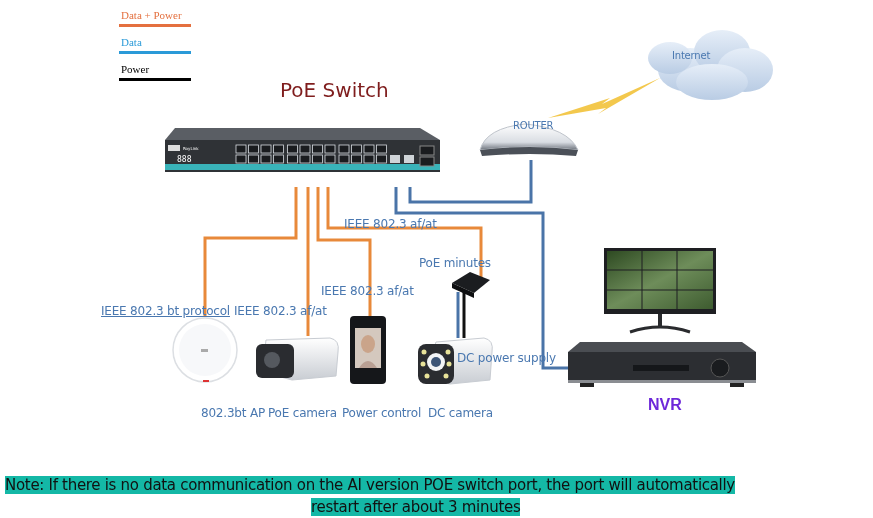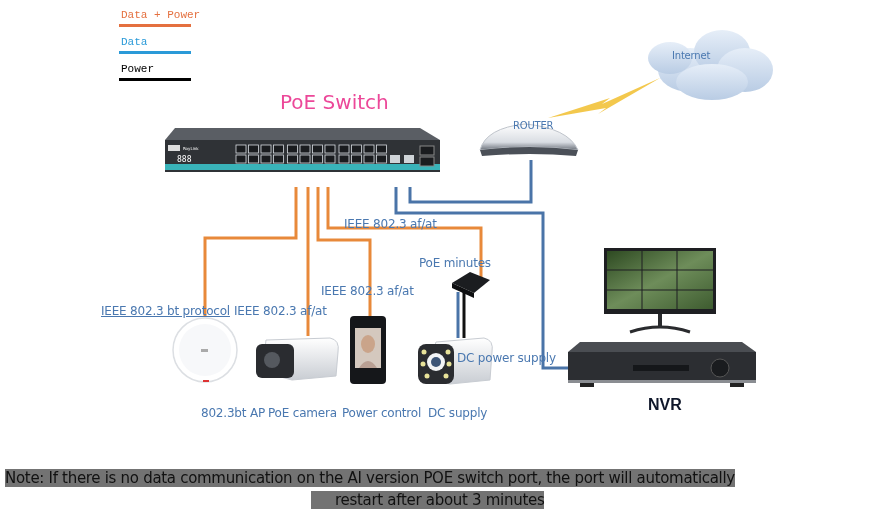--- a/index.html
+++ b/index.html
@@ -1,23 +1,23 @@
 <!DOCTYPE html>
 <html><head>
 <meta charset="utf-8">
 <style>
   html, body { margin:0; padding:0; background:#fff; }
   body { width:873px; height:518px; position:relative; overflow:hidden; font-family:"DejaVu Sans", sans-serif; }
   .lbl { position:absolute; color:#4a78b0; font-size:12px; white-space:nowrap; font-family:"DejaVu Sans", sans-serif; letter-spacing:-0.2px; }
-  .legend-text { position:absolute; font-size:11px; font-family:Liberation Mono, monospace; }
+  .legend-text { position:absolute; font-size:11px; font-family:Liberation Serif, serif; }
   .legend-line { position:absolute; height:3px; }
-  #title { position:absolute; left:280px; top:90px; font-size:20px; color:#ec4899; font-family:"DejaVu Sans", sans-serif; }
+  #title { position:absolute; left:280px; top:78px; font-size:20px; color:#7f1d1d; font-family:"DejaVu Sans", sans-serif; }
   #wires { position:absolute; left:0; top:0; }
-  .note { position:absolute; font-family:"DejaVu Sans", sans-serif; font-size:15px; color:#111; background:#737373; white-space:nowrap; letter-spacing:-0.3px; }
-  .nvr-label { position:absolute; left:648px; top:396px; font-size:16px; font-weight:bold; color:#0f172a; font-family:"Liberation Sans", sans-serif; }
+  .note { position:absolute; font-family:"DejaVu Sans", sans-serif; font-size:15px; color:#111; background:#14b8a6; white-space:nowrap; letter-spacing:-0.3px;margin-top:7px; }
+  .nvr-label { position:absolute; left:648px; top:396px; font-size:16px; font-weight:bold; color:#6d28d9; font-family:"Liberation Sans", sans-serif; }
 </style>
 </head>
 <body>
 
 <div>
   <div class="legend-text" style="left:121px;top:9px;color:#e4703f;">Data + Power</div>
   <div class="legend-line" style="left:119px;top:24px;width:72px;background:#e4703f;"></div>
   <div class="legend-text" style="left:121px;top:36px;color:#2a9ad8;">Data</div>
   <div class="legend-line" style="left:119px;top:51px;width:72px;background:#2a9ad8;"></div>
   <div class="legend-text" style="left:121px;top:63px;color:#000;">Power</div>
@@ -183,18 +183,18 @@
 <div class="lbl" style="left:344px;top:217px;">IEEE 802.3 af/at</div>
 <div class="lbl" style="left:419px;top:256px;">PoE minutes</div>
 <div class="lbl" style="left:321px;top:284px;">IEEE 802.3 af/at</div>
 <div class="lbl" style="left:101px;top:304px;text-decoration:underline;">IEEE 802.3 bt protocol</div>
 <div class="lbl" style="left:234px;top:304px;">IEEE 802.3 af/at</div>
 <div class="lbl" style="left:457px;top:311px;margin-top:40px;">DC power supply</div>
 
 <div class="lbl" style="left:177px;top:406px;margin-left:24px;">802.3bt AP</div>
 <div class="lbl" style="left:268px;top:406px;">PoE camera</div>
 <div class="lbl" style="left:342px;top:406px;">Power control</div>
-<div class="lbl" style="left:428px;top:406px;">DC supply</div>
+<div class="lbl" style="left:428px;top:406px;">DC camera</div>
 
 <div class="nvr-label">NVR</div>
 
 <div class="note" style="left:5px;top:469px;">Note: If there is no data communication on the AI version POE switch port, the port will automatically</div>
-<div class="note" style="left:311px;top:491px;padding-left:24px;">restart after about 3 minutes</div>
+<div class="note" style="left:311px;top:491px;">restart after about 3 minutes</div>
 
 </body></html>

